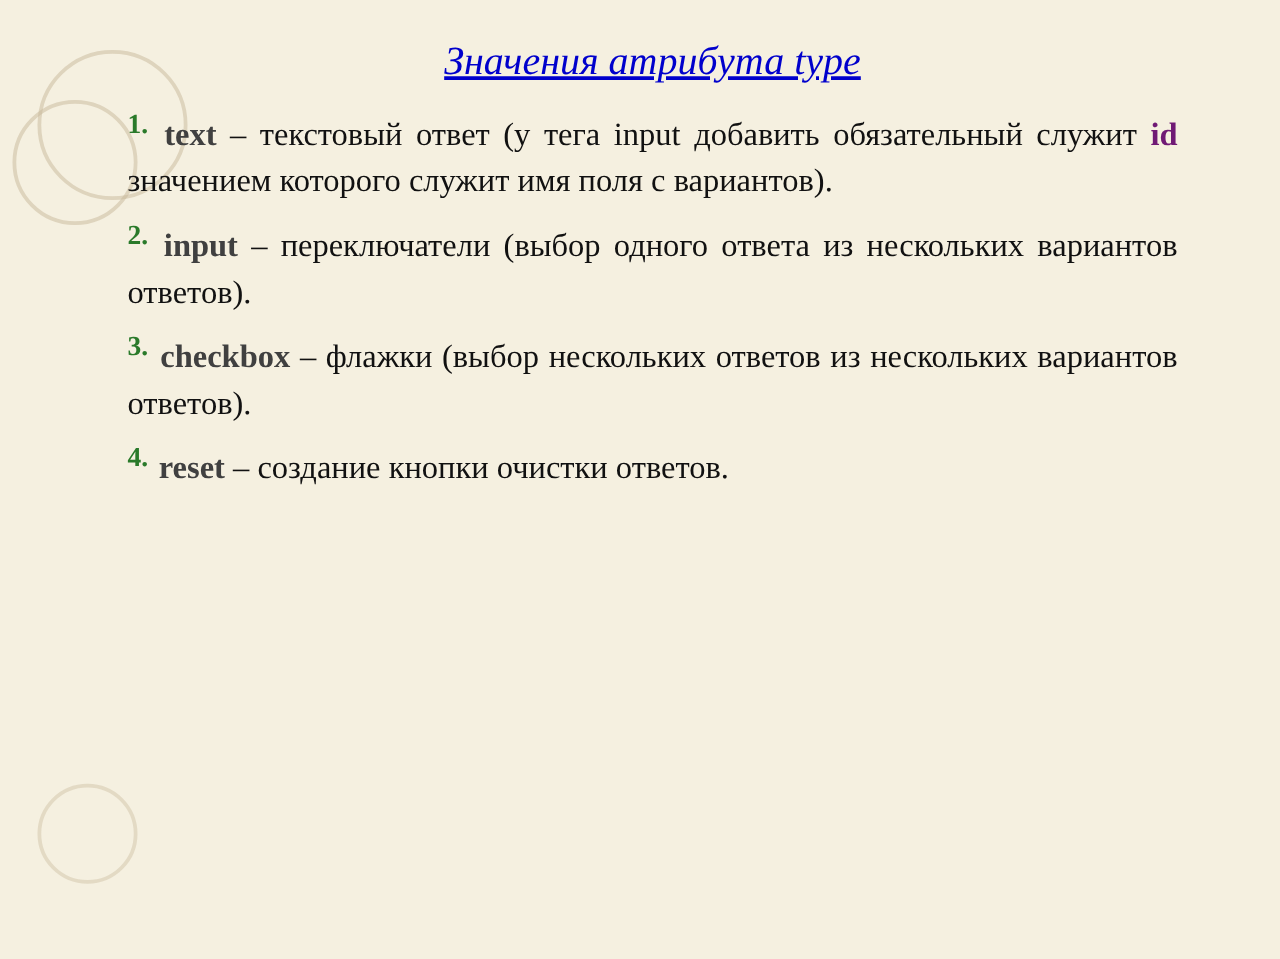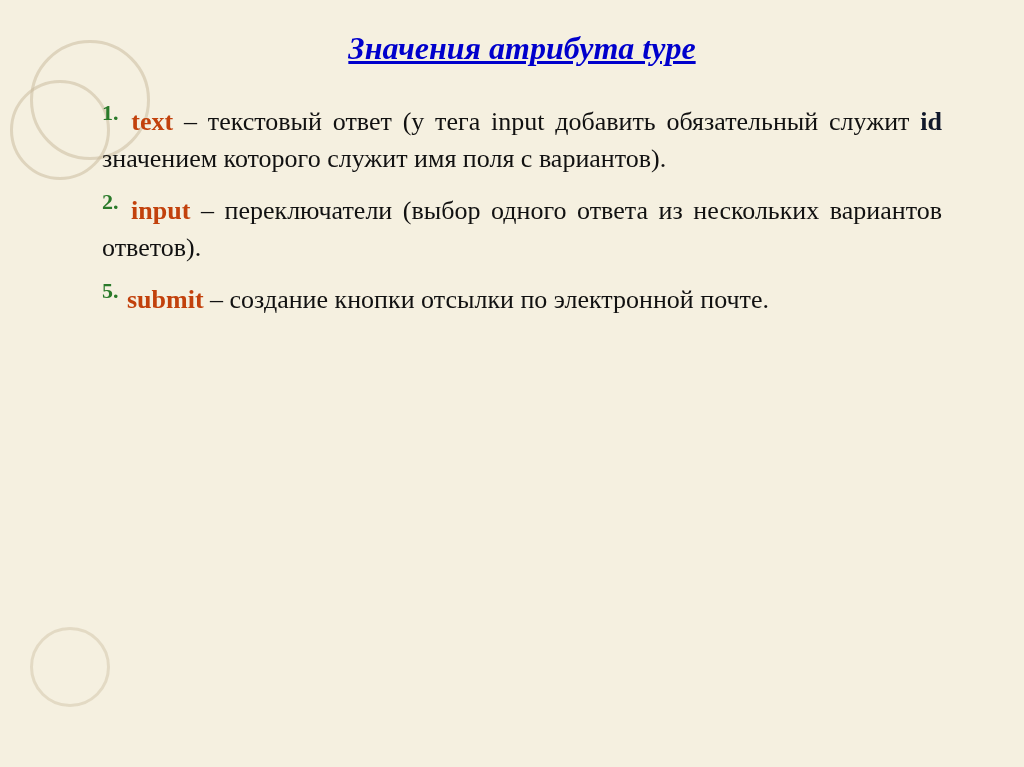--- a/index.html
+++ b/index.html
@@ -64,24 +64,24 @@
       position: relative;
       z-index: 1;
       padding: 30px 60px 30px 80px;
       max-width: 980px;
       margin: 0 auto;
     }
 
     .page-title {
       text-align: center;
       font-size: 32px;
-      font-weight: bold;
+      font-weight: normal;
       color: #0000cc;
       text-decoration: underline;
-      margin-bottom: 30px;
+      margin-bottom: 16px;
       font-style: italic;
     }
 
     .content-body {
       font-size: 26px;
       line-height: 1.45;
       color: #111;
       text-align: justify;
     }
 
@@ -91,26 +91,26 @@
 
     .item-number {
       font-size: 22px;
       color: #2a7a2a;
       font-weight: bold;
       vertical-align: super;
       margin-right: 2px;
     }
 
     .item-keyword {
-      color: #c2410c;
+      color: #404040;
       font-weight: bold;
     }
 
     .item-keyword-id {
-      color: #0f172a;
+      color: #701a75;
       font-weight: bold;
     }
   </style>
 </head>
 <body>
 
 <div class="background-decoration">
   <div class="circle-dec-1"></div>
   <div class="circle-dec-2"></div>
   <div class="circle-dec-3"></div>
@@ -124,21 +124,25 @@
     <div class="item">
       <span class="item-number">1.</span>
       <span class="item-keyword">text</span><span> – текстовый ответ (у тега input добавить обязательный служит </span><span class="item-keyword-id">id</span><span> значением которого служит имя поля с вариантов).</span>
     </div>
 
     <div class="item">
       <span class="item-number">2.</span>
       <span class="item-keyword">input</span><span> – переключатели (выбор одного ответа из нескольких вариантов ответов).</span>
     </div>
 
-
+    <div class="item">
+      <span class="item-number">3.</span>
+      <span class="item-keyword">checkbox</span><span> – флажки (выбор нескольких ответов из нескольких вариантов ответов).</span>
+    </div>
 
     <div class="item">
-      <span class="item-number">5.</span>
-      <span class="item-keyword">submit</span><span> – создание кнопки отсылки по электронной почте.</span>
+      <span class="item-number">4.</span>
+      <span class="item-keyword">reset</span><span> – создание кнопки очистки ответов.</span>
     </div>
+
 
   </div>
 </div>
 
 </body></html>

